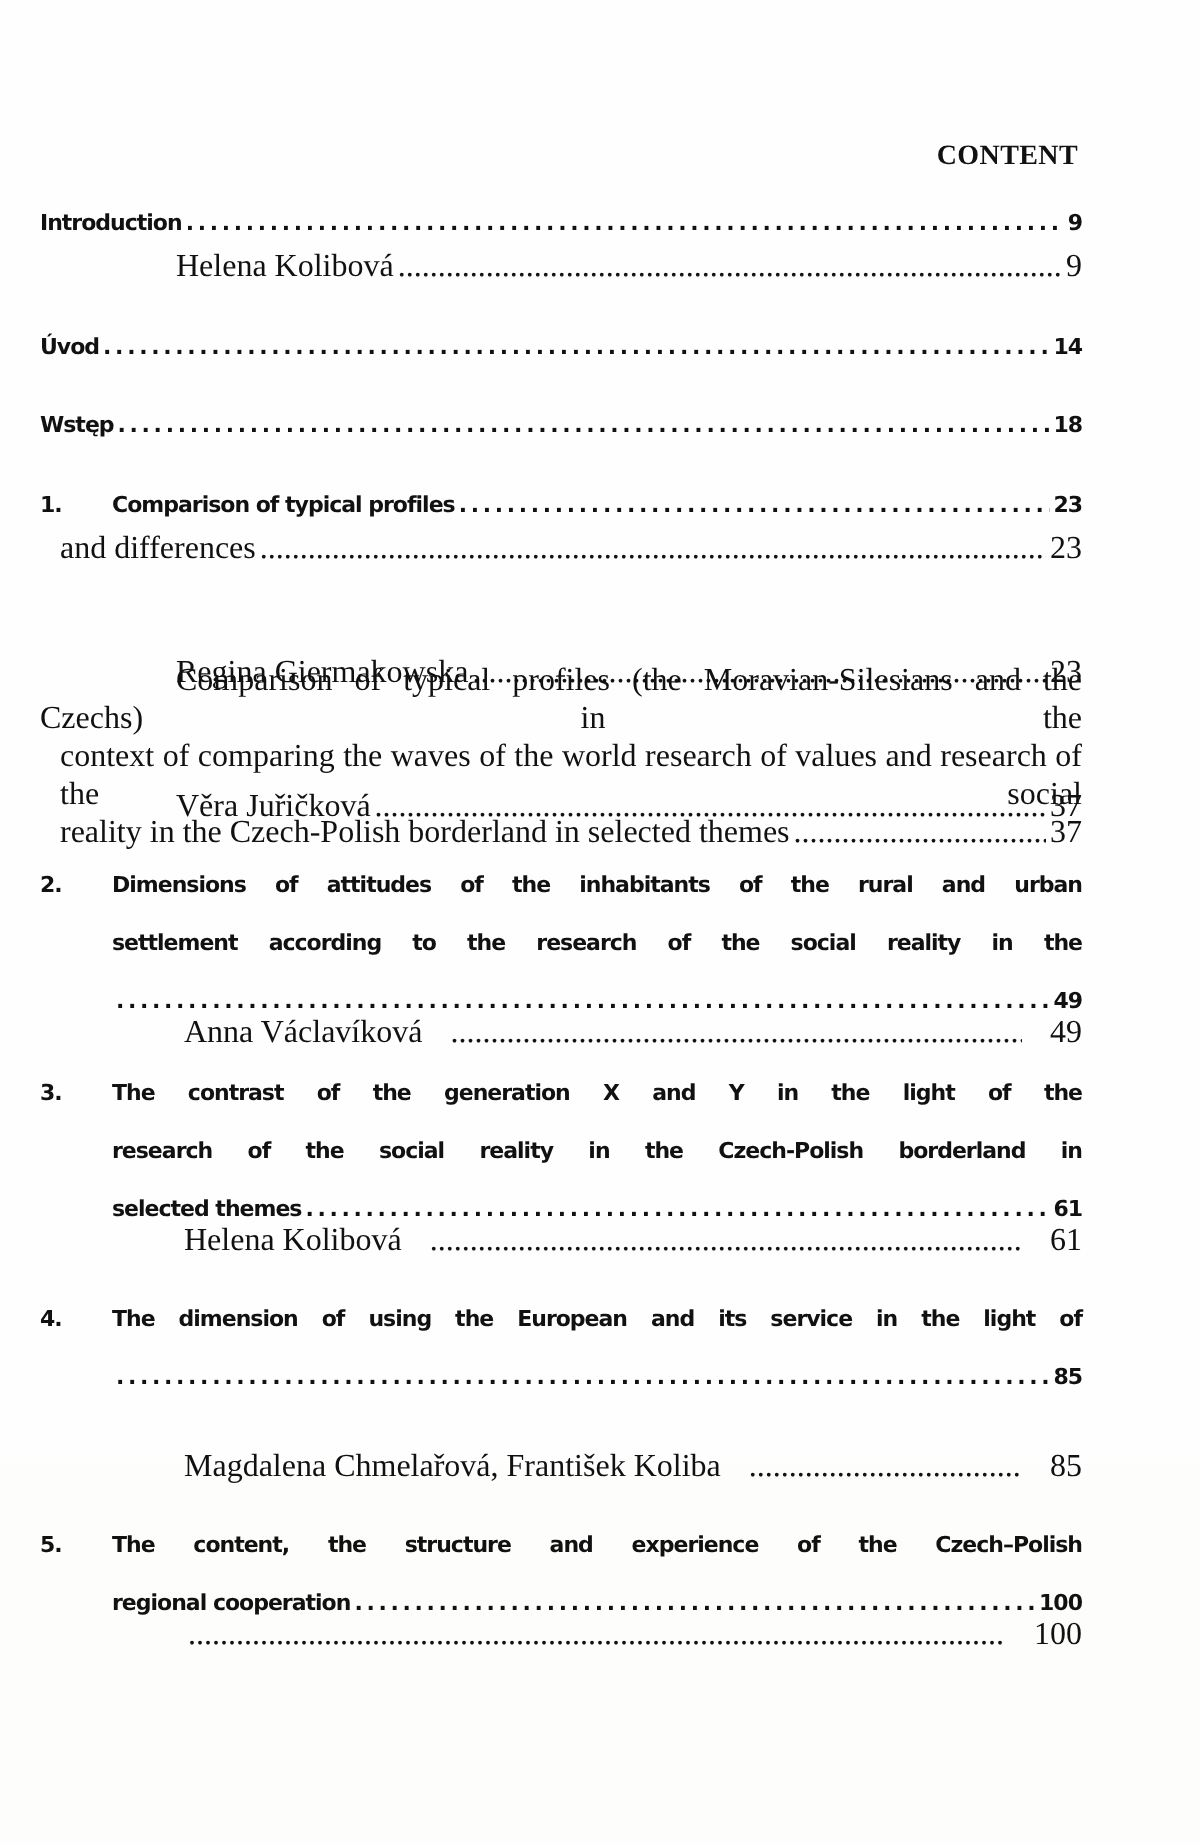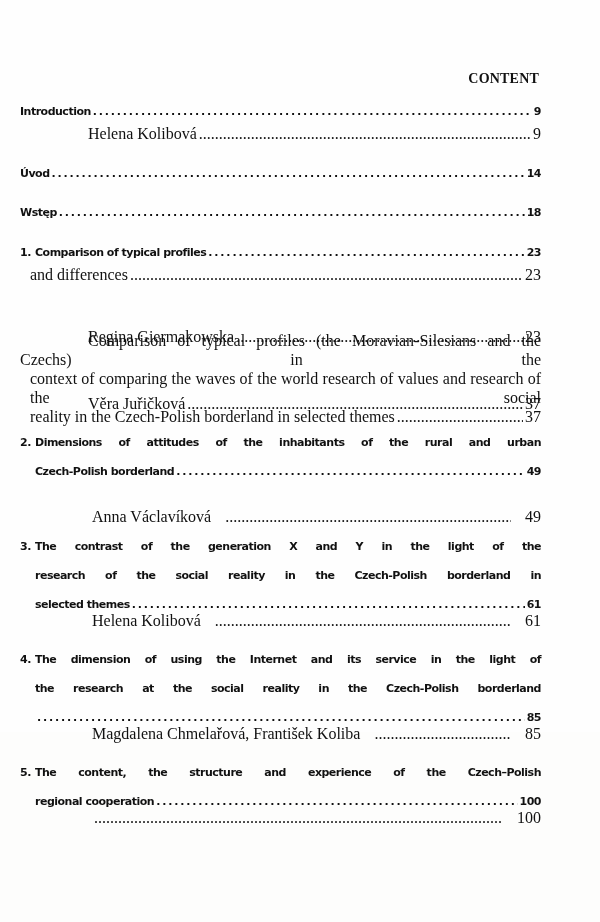--- a/index.html
+++ b/index.html
@@ -18,21 +18,21 @@
     font-family: "Liberation Serif", serif; font-weight: bold; font-size: 14px;
     letter-spacing: 0.2px;
   }
   .toc { position: absolute; left: 20px; right: 59px; top: 0; }
   .entry { position: absolute; left: 0; right: 0; }
   .h1 {
     font-family: "DejaVu Sans", sans-serif; font-weight: bold; font-size: 11px;
     line-height: 29px; letter-spacing: -0.5px;
   }
   .h1 .num { position: absolute; left: 0; }
-  .h1 .txt { margin-left: 15px; text-align: justify; }
+  .h1 .txt { margin-left: 36px; text-align: justify; }
   .line { display: flex; align-items: baseline; white-space: nowrap; }
   .line .fill { flex: 1; overflow: hidden; margin: 0 2px; }
   .line .fill::before {
     content: ". . . . . . . . . . . . . . . . . . . . . . . . . . . . . . . . . . . . . . . . . . . . . . . . . . . . . . . . . . . . . . . . . . . . . . . . . . . . . . . . . . . . . . . . . . . . . . . . . . . . . . . . . . . . . . . . . . . . . . . . . . . . . . . . . . . . . . . . . . . . . . . . . . . . . . . . . .";
     letter-spacing: -1px; white-space: nowrap;
   }
   .sub {
     font-family: "Liberation Serif", serif; font-size: 16px; line-height: 19px;
   }
   .sub .fill::before { letter-spacing: -2px; }
@@ -118,22 +118,22 @@
         <span>Věra Juřičková</span>
         <span class="fill"></span>
         <span>37</span>
       </div>
     </div>
 
     <div class="entry h1" style="top:428px">
       <span class="num">2.</span>
       <div class="txt">
         <div class="just">Dimensions of attitudes of the inhabitants of the rural and urban</div>
-        <div class="line">
-          <span>Czech-Polish borderland</span>
+        <div class="just">settlement according to the research of the social reality in the</div>
+        <div class="line">
           <span class="fill"></span>
           <span>49</span>
         </div>
       </div>
     </div>
     <div class="entry sub" style="top:507px">
       <div class="line auth2">
         <span>Anna Václavíková</span>
         <span class="fill"></span>
         <span>49</span>
@@ -156,22 +156,21 @@
       <div class="line auth2">
         <span>Helena Kolibová</span>
         <span class="fill"></span>
         <span>61</span>
       </div>
     </div>
 
     <div class="entry h1" style="top:645px">
       <span class="num">4.</span>
       <div class="txt">
-        <div class="just">The dimension of using the Internet and its service in the light of</div>
-        <div class="just">the research at the social reality in the Czech-Polish borderland</div>
+        <div class="just">The dimension of using the European and its service in the light of</div>
         <div class="line">
           <span class="fill"></span>
           <span>85</span>
         </div>
       </div>
     </div>
     <div class="entry sub" style="top:724px">
       <div class="line auth2">
         <span>Magdalena Chmelařová, František Koliba</span>
         <span class="fill"></span>

